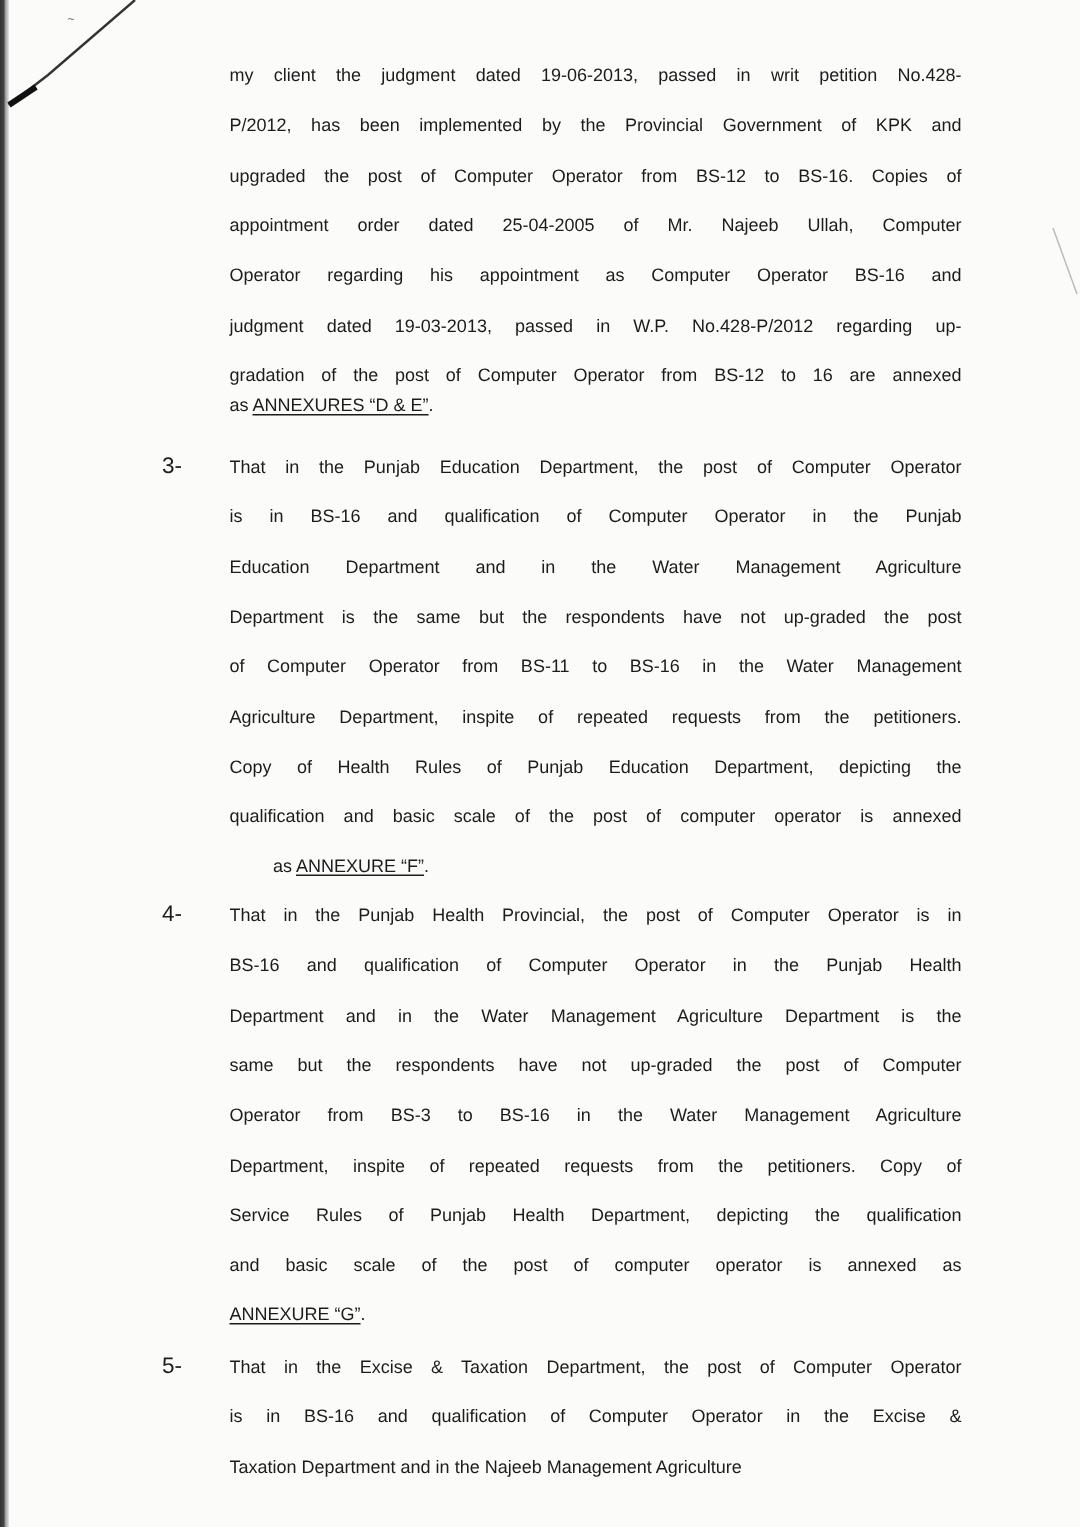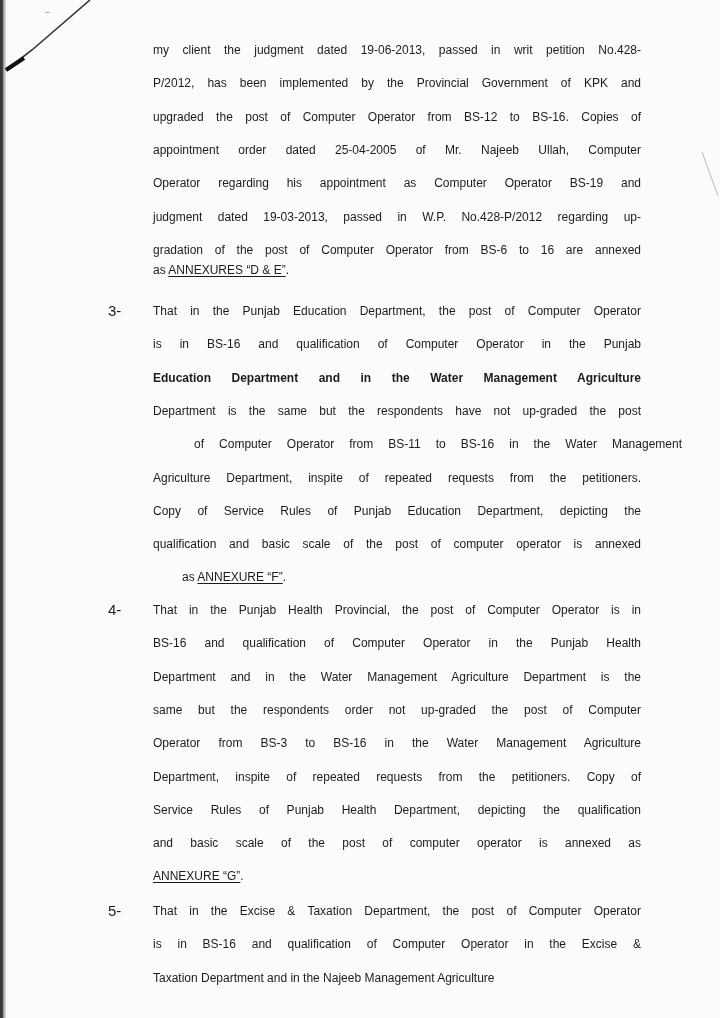--- a/index.html
+++ b/index.html
@@ -50,39 +50,39 @@
 <div class="corner-mark">~</div>
 <svg class="right-line" viewBox="0 0 20 50">
   <path d="M2 2 L18 46" stroke="#bbb" stroke-width="1" fill="none"></path>
 </svg>
 
 <div id="doc">
     <div class="line" style="top: 41px;">my client the judgment dated 19-06-2013, passed in writ petition No.428-</div>
     <div class="line" style="top: 74.3px;">P/2012, has been implemented by the Provincial Government of KPK and</div>
     <div class="line" style="top: 107.6px;">upgraded the post of Computer Operator from BS-12 to BS-16. Copies of</div>
     <div class="line" style="top: 140.9px;">appointment order dated 25-04-2005 of Mr. Najeeb Ullah, Computer</div>
-    <div class="line" style="top: 174.2px;">Operator regarding his appointment as Computer Operator BS-19 and</div>
+    <div class="line" style="top: 174.2px;">Operator regarding his appointment as Computer Operator BS-16 and</div>
     <div class="line" style="top: 207.5px;">judgment dated 19-03-2013, passed in W.P. No.428-P/2012 regarding up-</div>
-    <div class="line" style="top: 240.8px;">gradation of the post of Computer Operator from BS-6 to 16 are annexed</div>
+    <div class="line" style="top: 240.8px;">gradation of the post of Computer Operator from BS-12 to 16 are annexed</div>
     <div class="line last" style="top: 261px;"><span>as </span><span class="ul">ANNEXURES “D &amp; E”</span><span>.</span></div>
     <div class="num" style="top: 302px;">3-</div>
     <div class="line" style="top: 302px;">That in the Punjab Education Department, the post of Computer Operator</div>
     <div class="line" style="top: 335.3px;">is in BS-16 and qualification of Computer Operator in the Punjab</div>
-    <div class="line" style="top: 368.6px; font-weight: bold;">Education Department and in the Water Management Agriculture</div>
+    <div class="line" style="top: 368.6px;">Education Department and in the Water Management Agriculture</div>
     <div class="line" style="top: 401.9px;">Department is the same but the respondents have not up-graded the post</div>
-    <div class="line" style="top: 435.2px; margin-left: 41px;">of Computer Operator from BS-11 to BS-16 in the Water Management</div>
+    <div class="line" style="top: 435.2px;">of Computer Operator from BS-11 to BS-16 in the Water Management</div>
     <div class="line" style="top: 468.5px;">Agriculture Department, inspite of repeated requests from the petitioners.</div>
-    <div class="line" style="top: 501.8px;">Copy of Service Rules of Punjab Education Department, depicting the</div>
+    <div class="line" style="top: 501.8px;">Copy of Health Rules of Punjab Education Department, depicting the</div>
     <div class="line" style="top: 535.1px;">qualification and basic scale of the post of computer operator is annexed</div>
     <div class="line last" style="top: 568px; margin-left: 29px;"><span>as </span><span class="ul">ANNEXURE “F”</span><span>.</span></div>
     <div class="num" style="top: 601px;">4-</div>
     <div class="line" style="top: 601px;">That in the Punjab Health Provincial, the post of Computer Operator is in</div>
     <div class="line" style="top: 634.3px;">BS-16 and qualification of Computer Operator in the Punjab Health</div>
     <div class="line" style="top: 667.6px;">Department and in the Water Management Agriculture Department is the</div>
-    <div class="line" style="top: 700.9px;">same but the respondents order not up-graded the post of Computer</div>
+    <div class="line" style="top: 700.9px;">same but the respondents have not up-graded the post of Computer</div>
     <div class="line" style="top: 734.2px;">Operator from BS-3 to BS-16 in the Water Management Agriculture</div>
     <div class="line" style="top: 767.5px;">Department, inspite of repeated requests from the petitioners. Copy of</div>
     <div class="line" style="top: 800.8px;">Service Rules of Punjab Health Department, depicting the qualification</div>
     <div class="line" style="top: 834.1px;">and basic scale of the post of computer operator is annexed as</div>
     <div class="line last" style="top: 867.4px;"><span></span><span class="ul">ANNEXURE “G”</span><span>.</span></div>
     <div class="num" style="top: 902px;">5-</div>
     <div class="line" style="top: 902px;">That in the Excise &amp; Taxation Department, the post of Computer Operator</div>
     <div class="line" style="top: 935.3px;">is in BS-16 and qualification of Computer Operator in the Excise &amp;</div>
     <div class="line last" style="top: 968.6px;">Taxation Department and in the Najeeb Management Agriculture</div>
   </div>

